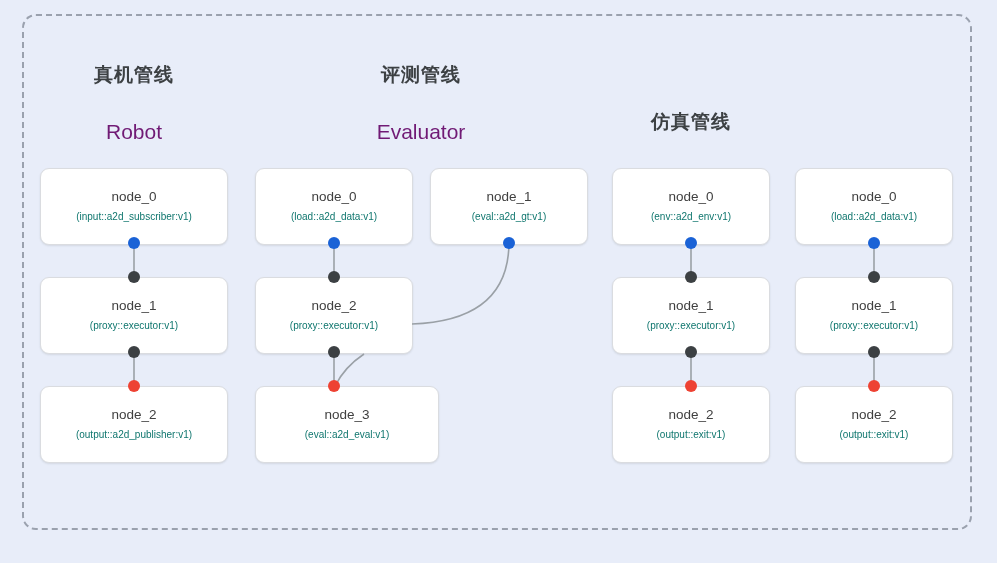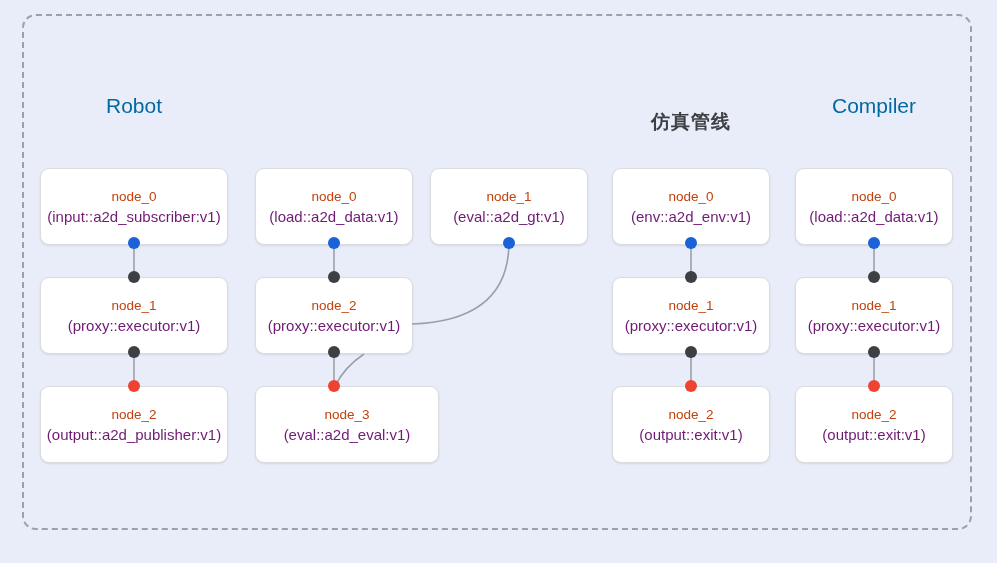--- a/index.html
+++ b/index.html
@@ -34,46 +34,46 @@
     font-size: 19px;
     font-weight: bold;
     color: #3c4043;
     letter-spacing: 1px;
     line-height: 26px;
     white-space: nowrap;
   }
   .col-title-en {
     font-size: 21px;
     font-weight: normal;
-    color: #0369a1;
+    color: #701a75;
     line-height: 28px;
     margin-top: 30px;
     white-space: nowrap;
   }
   .node-box {
     position: absolute;
     box-sizing: border-box;
     background: #ffffff;
     border: 1px solid #dadce0;
     border-radius: 9px;
     box-shadow: 0 1px 2px rgba(60,64,67,0.12);
     display: flex;
     flex-direction: column;
     align-items: center;
     justify-content: center;
   }
   .node-name {
     font-size: 13.5px;
-    color: #c2410c;
+    color: #404040;
     line-height: 20px;
     white-space: nowrap;
   }
   .node-type {
-    font-size: 15px;
-    color: #701a75;
+    font-size: 10px;
+    color: #0f766e;
     line-height: 20px;
     white-space: nowrap;
   }
   .port {
     position: absolute;
     width: 12px;
     height: 12px;
     border-radius: 50%;
     transform: translate(-50%, -50%);
     z-index: 5;
@@ -91,30 +91,34 @@
   }
 </style>
 </head>
 <body>
 
 <div id="canvas">
 
   <div id="dashed-frame"></div>
 
   <div class="column-header" style="left:40px; top:62px; width:188px;">
+    <div class="col-title-cn">真机管线</div>
     <div class="col-title-en">Robot</div>
   </div>
 
+  <div class="column-header" style="left:327px; top:62px; width:188px;">
+    <div class="col-title-cn">评测管线</div>
+    <div class="col-title-en">Evaluator</div>
+  </div>
 
   <div class="column-header" style="left:597px; top:62px; width:188px;margin-top:47px;">
     <div class="col-title-cn">仿真管线</div>
   </div>
 
   <div class="column-header" style="left:780px; top:62px; width:188px;">
-    <div class="col-title-en">Compiler</div>
   </div>
 
   <svg id="edge-layer" viewBox="0 0 997 563" xmlns="http://www.w3.org/2000/svg">
     <g fill="none" stroke="#9aa0a6" stroke-width="1.6">
 
       <line x1="134" y1="242" x2="134" y2="278"></line>
       <line x1="134" y1="351" x2="134" y2="387"></line>
 
       <line x1="334" y1="242" x2="334" y2="278"></line>
       <line x1="334" y1="351" x2="334" y2="387"></line>

